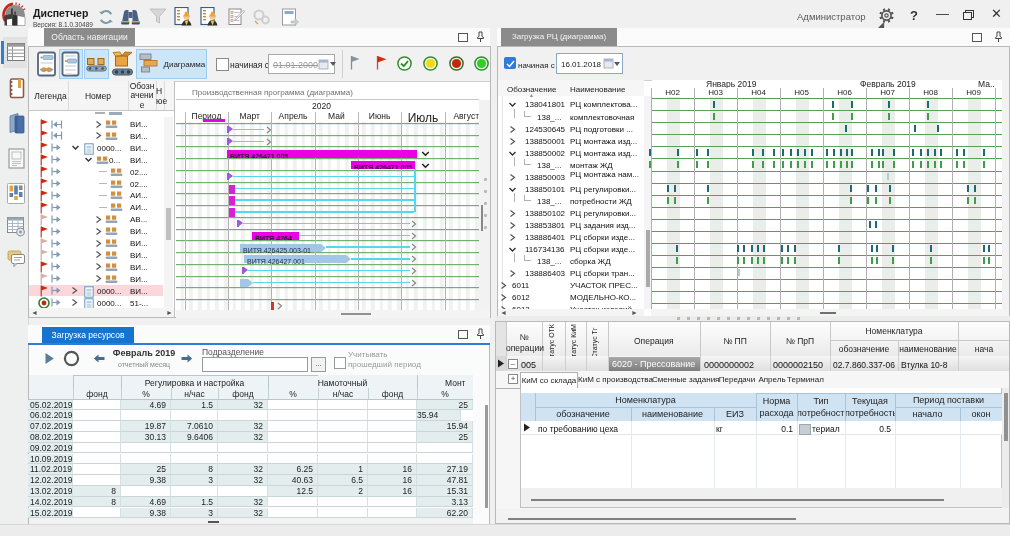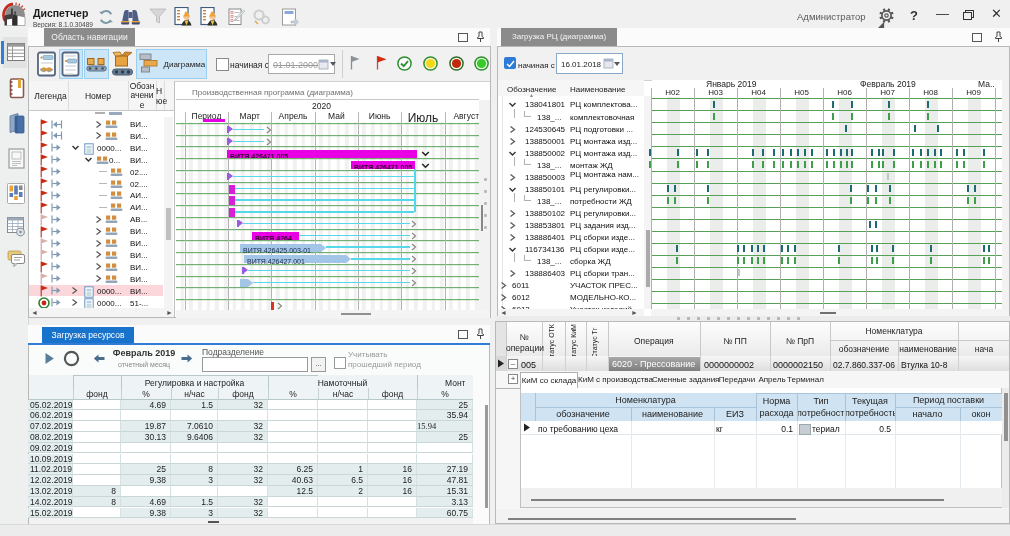--- a/index.html
+++ b/index.html
@@ -1137,30 +1137,30 @@
 <div class="a" style="left:368px;top:399.5px;width:49px;height:10.8px;background:#fff;border-bottom:1px solid #c9d7d9;border-right:1px solid #d4e0e2;box-sizing:border-box;font-size:8.5px;color:#222;text-align:right;padding-right:4px;line-height:10.3px;"></div>
 <div class="a" style="left:417px;top:399.5px;width:56px;height:10.8px;background:#e3edee;border-bottom:1px solid #c9d7d9;border-right:1px solid #d4e0e2;box-sizing:border-box;font-size:8.5px;color:#222;text-align:right;padding-right:4px;line-height:10.3px;">25</div>
 <div class="a" style="left:28px;top:410.3px;width:45px;height:10.8px;background:#e3edee;border-bottom:1px solid #c9d7d9;border-right:1px solid #d4e0e2;box-sizing:border-box;font-size:8.5px;color:#222;text-align:left;padding-left:2px;line-height:10.3px;">06.02.2019</div>
 <div class="a" style="left:73px;top:410.3px;width:48px;height:10.8px;background:#fff;border-bottom:1px solid #c9d7d9;border-right:1px solid #d4e0e2;box-sizing:border-box;font-size:8.5px;color:#222;text-align:right;padding-right:4px;line-height:10.3px;"></div>
 <div class="a" style="left:121px;top:410.3px;width:50px;height:10.8px;background:#fff;border-bottom:1px solid #c9d7d9;border-right:1px solid #d4e0e2;box-sizing:border-box;font-size:8.5px;color:#222;text-align:right;padding-right:4px;line-height:10.3px;"></div>
 <div class="a" style="left:171px;top:410.3px;width:47px;height:10.8px;background:#fff;border-bottom:1px solid #c9d7d9;border-right:1px solid #d4e0e2;box-sizing:border-box;font-size:8.5px;color:#222;text-align:right;padding-right:4px;line-height:10.3px;"></div>
 <div class="a" style="left:218px;top:410.3px;width:50px;height:10.8px;background:#fff;border-bottom:1px solid #c9d7d9;border-right:1px solid #d4e0e2;box-sizing:border-box;font-size:8.5px;color:#222;text-align:right;padding-right:4px;line-height:10.3px;"></div>
 <div class="a" style="left:268px;top:410.3px;width:50px;height:10.8px;background:#fff;border-bottom:1px solid #c9d7d9;border-right:1px solid #d4e0e2;box-sizing:border-box;font-size:8.5px;color:#222;text-align:right;padding-right:4px;line-height:10.3px;"></div>
 <div class="a" style="left:318px;top:410.3px;width:50px;height:10.8px;background:#fff;border-bottom:1px solid #c9d7d9;border-right:1px solid #d4e0e2;box-sizing:border-box;font-size:8.5px;color:#222;text-align:right;padding-right:4px;line-height:10.3px;"></div>
 <div class="a" style="left:368px;top:410.3px;width:49px;height:10.8px;background:#fff;border-bottom:1px solid #c9d7d9;border-right:1px solid #d4e0e2;box-sizing:border-box;font-size:8.5px;color:#222;text-align:right;padding-right:4px;line-height:10.3px;"></div>
-<div class="a" style="left:417px;top:410.3px;width:56px;height:10.8px;background:#e3edee;border-bottom:1px solid #c9d7d9;border-right:1px solid #d4e0e2;box-sizing:border-box;font-size:8.5px;color:#222;text-align:right;padding-right:4px;line-height:10.3px;">35.94</div>
+<div class="a" style="left:417px;top:410.3px;width:44px;height:10.8px;background:#e3edee;border-bottom:1px solid #c9d7d9;border-right:1px solid #d4e0e2;box-sizing:border-box;font-size:8.5px;color:#222;padding-right:4px;line-height:10.3px;">35.94</div>
 <div class="a" style="left:28px;top:421.1px;width:45px;height:10.8px;background:#e3edee;border-bottom:1px solid #c9d7d9;border-right:1px solid #d4e0e2;box-sizing:border-box;font-size:8.5px;color:#222;text-align:left;padding-left:2px;line-height:10.3px;">07.02.2019</div>
 <div class="a" style="left:73px;top:421.1px;width:48px;height:10.8px;background:#fff;border-bottom:1px solid #c9d7d9;border-right:1px solid #d4e0e2;box-sizing:border-box;font-size:8.5px;color:#222;text-align:right;padding-right:4px;line-height:10.3px;"></div>
 <div class="a" style="left:121px;top:421.1px;width:50px;height:10.8px;background:#e3edee;border-bottom:1px solid #c9d7d9;border-right:1px solid #d4e0e2;box-sizing:border-box;font-size:8.5px;color:#222;text-align:right;padding-right:4px;line-height:10.3px;">19.87</div>
 <div class="a" style="left:171px;top:421.1px;width:47px;height:10.8px;background:#e3edee;border-bottom:1px solid #c9d7d9;border-right:1px solid #d4e0e2;box-sizing:border-box;font-size:8.5px;color:#222;text-align:right;padding-right:4px;line-height:10.3px;">7.0610</div>
 <div class="a" style="left:218px;top:421.1px;width:50px;height:10.8px;background:#e3edee;border-bottom:1px solid #c9d7d9;border-right:1px solid #d4e0e2;box-sizing:border-box;font-size:8.5px;color:#222;text-align:right;padding-right:4px;line-height:10.3px;">32</div>
 <div class="a" style="left:268px;top:421.1px;width:50px;height:10.8px;background:#fff;border-bottom:1px solid #c9d7d9;border-right:1px solid #d4e0e2;box-sizing:border-box;font-size:8.5px;color:#222;text-align:right;padding-right:4px;line-height:10.3px;"></div>
 <div class="a" style="left:318px;top:421.1px;width:50px;height:10.8px;background:#fff;border-bottom:1px solid #c9d7d9;border-right:1px solid #d4e0e2;box-sizing:border-box;font-size:8.5px;color:#222;text-align:right;padding-right:4px;line-height:10.3px;"></div>
 <div class="a" style="left:368px;top:421.1px;width:49px;height:10.8px;background:#fff;border-bottom:1px solid #c9d7d9;border-right:1px solid #d4e0e2;box-sizing:border-box;font-size:8.5px;color:#222;text-align:right;padding-right:4px;line-height:10.3px;"></div>
-<div class="a" style="left:417px;top:421.1px;width:56px;height:10.8px;background:#e3edee;border-bottom:1px solid #c9d7d9;border-right:1px solid #d4e0e2;box-sizing:border-box;font-size:8.5px;color:#222;text-align:left;padding-right:4px;line-height:10.3px;font-family:Liberation Serif, serif;">15.94</div>
+<div class="a" style="left:417px;top:421.1px;width:56px;height:10.8px;background:#e3edee;border-bottom:1px solid #c9d7d9;border-right:1px solid #d4e0e2;box-sizing:border-box;font-size:8.5px;color:#222;text-align:right;padding-right:4px;line-height:10.3px;">15.94</div>
 <div class="a" style="left:28px;top:431.9px;width:45px;height:10.8px;background:#e3edee;border-bottom:1px solid #c9d7d9;border-right:1px solid #d4e0e2;box-sizing:border-box;font-size:8.5px;color:#222;text-align:left;padding-left:2px;line-height:10.3px;">08.02.2019</div>
 <div class="a" style="left:73px;top:431.9px;width:48px;height:10.8px;background:#fff;border-bottom:1px solid #c9d7d9;border-right:1px solid #d4e0e2;box-sizing:border-box;font-size:8.5px;color:#222;text-align:right;padding-right:4px;line-height:10.3px;"></div>
 <div class="a" style="left:121px;top:431.9px;width:50px;height:10.8px;background:#e3edee;border-bottom:1px solid #c9d7d9;border-right:1px solid #d4e0e2;box-sizing:border-box;font-size:8.5px;color:#222;text-align:right;padding-right:4px;line-height:10.3px;">30.13</div>
 <div class="a" style="left:171px;top:431.9px;width:47px;height:10.8px;background:#e3edee;border-bottom:1px solid #c9d7d9;border-right:1px solid #d4e0e2;box-sizing:border-box;font-size:8.5px;color:#222;text-align:right;padding-right:4px;line-height:10.3px;">9.6406</div>
 <div class="a" style="left:218px;top:431.9px;width:50px;height:10.8px;background:#e3edee;border-bottom:1px solid #c9d7d9;border-right:1px solid #d4e0e2;box-sizing:border-box;font-size:8.5px;color:#222;text-align:right;padding-right:4px;line-height:10.3px;">32</div>
 <div class="a" style="left:268px;top:431.9px;width:50px;height:10.8px;background:#fff;border-bottom:1px solid #c9d7d9;border-right:1px solid #d4e0e2;box-sizing:border-box;font-size:8.5px;color:#222;text-align:right;padding-right:4px;line-height:10.3px;"></div>
 <div class="a" style="left:318px;top:431.9px;width:50px;height:10.8px;background:#fff;border-bottom:1px solid #c9d7d9;border-right:1px solid #d4e0e2;box-sizing:border-box;font-size:8.5px;color:#222;text-align:right;padding-right:4px;line-height:10.3px;"></div>
 <div class="a" style="left:368px;top:431.9px;width:49px;height:10.8px;background:#fff;border-bottom:1px solid #c9d7d9;border-right:1px solid #d4e0e2;box-sizing:border-box;font-size:8.5px;color:#222;text-align:right;padding-right:4px;line-height:10.3px;"></div>
 <div class="a" style="left:417px;top:431.9px;width:56px;height:10.8px;background:#e3edee;border-bottom:1px solid #c9d7d9;border-right:1px solid #d4e0e2;box-sizing:border-box;font-size:8.5px;color:#222;text-align:right;padding-right:4px;line-height:10.3px;">25</div>
 <div class="a" style="left:28px;top:442.7px;width:45px;height:10.8px;background:#e3edee;border-bottom:1px solid #c9d7d9;border-right:1px solid #d4e0e2;box-sizing:border-box;font-size:8.5px;color:#222;text-align:left;padding-left:2px;line-height:10.3px;">09.02.2019</div>
@@ -1218,21 +1218,21 @@
 <div class="a" style="left:368px;top:496.7px;width:49px;height:10.8px;background:#fff;border-bottom:1px solid #c9d7d9;border-right:1px solid #d4e0e2;box-sizing:border-box;font-size:8.5px;color:#222;text-align:right;padding-right:4px;line-height:10.3px;"></div>
 <div class="a" style="left:417px;top:496.7px;width:56px;height:10.8px;background:#e3edee;border-bottom:1px solid #c9d7d9;border-right:1px solid #d4e0e2;box-sizing:border-box;font-size:8.5px;color:#222;text-align:right;padding-right:4px;line-height:10.3px;">3.13</div>
 <div class="a" style="left:28px;top:507.5px;width:45px;height:10.8px;background:#e3edee;border-bottom:1px solid #c9d7d9;border-right:1px solid #d4e0e2;box-sizing:border-box;font-size:8.5px;color:#222;text-align:left;padding-left:2px;line-height:10.3px;">15.02.2019</div>
 <div class="a" style="left:73px;top:507.5px;width:48px;height:10.8px;background:#fff;border-bottom:1px solid #c9d7d9;border-right:1px solid #d4e0e2;box-sizing:border-box;font-size:8.5px;color:#222;text-align:right;padding-right:4px;line-height:10.3px;"></div>
 <div class="a" style="left:121px;top:507.5px;width:50px;height:10.8px;background:#e3edee;border-bottom:1px solid #c9d7d9;border-right:1px solid #d4e0e2;box-sizing:border-box;font-size:8.5px;color:#222;text-align:right;padding-right:4px;line-height:10.3px;">9.38</div>
 <div class="a" style="left:171px;top:507.5px;width:47px;height:10.8px;background:#e3edee;border-bottom:1px solid #c9d7d9;border-right:1px solid #d4e0e2;box-sizing:border-box;font-size:8.5px;color:#222;text-align:right;padding-right:4px;line-height:10.3px;">3</div>
 <div class="a" style="left:218px;top:507.5px;width:50px;height:10.8px;background:#e3edee;border-bottom:1px solid #c9d7d9;border-right:1px solid #d4e0e2;box-sizing:border-box;font-size:8.5px;color:#222;text-align:right;padding-right:4px;line-height:10.3px;">32</div>
 <div class="a" style="left:268px;top:507.5px;width:50px;height:10.8px;background:#fff;border-bottom:1px solid #c9d7d9;border-right:1px solid #d4e0e2;box-sizing:border-box;font-size:8.5px;color:#222;text-align:right;padding-right:4px;line-height:10.3px;"></div>
 <div class="a" style="left:318px;top:507.5px;width:50px;height:10.8px;background:#fff;border-bottom:1px solid #c9d7d9;border-right:1px solid #d4e0e2;box-sizing:border-box;font-size:8.5px;color:#222;text-align:right;padding-right:4px;line-height:10.3px;"></div>
 <div class="a" style="left:368px;top:507.5px;width:49px;height:10.8px;background:#fff;border-bottom:1px solid #c9d7d9;border-right:1px solid #d4e0e2;box-sizing:border-box;font-size:8.5px;color:#222;text-align:right;padding-right:4px;line-height:10.3px;"></div>
-<div class="a" style="left:417px;top:507.5px;width:56px;height:10.8px;background:#e3edee;border-bottom:1px solid #c9d7d9;border-right:1px solid #d4e0e2;box-sizing:border-box;font-size:8.5px;color:#222;text-align:right;padding-right:4px;line-height:10.3px;">60.75</div>
+<div class="a" style="left:417px;top:507.5px;width:56px;height:10.8px;background:#e3edee;border-bottom:1px solid #c9d7d9;border-right:1px solid #d4e0e2;box-sizing:border-box;font-size:8.5px;color:#222;text-align:right;padding-right:4px;line-height:10.3px;">62.20</div>
 <div class="a" style="left:29px;top:518px;width:444px;height:7px;background:#f2f2f2;"></div>
 <div class="a" style="left:208px;top:520.5px;width:11px;height:2px;background:#555;"></div>
 <div class="a" style="left:473px;top:375px;width:16px;height:150px;background:#fbfbfb;"></div>
 <div class="a" style="left:485px;top:405px;width:2.5px;height:103px;background:#9a9a9a;"></div>
 <div class="a" style="left:495px;top:316px;width:515px;height:5px;background:#ececec;"></div>
 <div class="a" style="left:677px;top:317px;width:130px;height:3px;background:repeating-linear-gradient(90deg,#b8b8b8 0 3px,rgba(0,0,0,0) 3px 10px);"></div>
 <div class="a" style="left:495px;top:321px;width:515px;height:203px;background:#f6f6f6;border:1px solid #b8b8b8;box-sizing:border-box;"></div>
 <div class="a" style="left:496px;top:322px;width:513px;height:34px;background:linear-gradient(#fdfdfd,#ebebeb);border-bottom:1px solid #c0c0c0;"></div>
 <div class="a" style="left:496px;top:322px;width:10px;height:34px;background:#e4e4e4;border-right:1px solid #c8c8c8;"></div>
 <div class="a" style="left:506.0px;top:322px;width:1px;height:34px;background:#c8c8c8;"></div>

